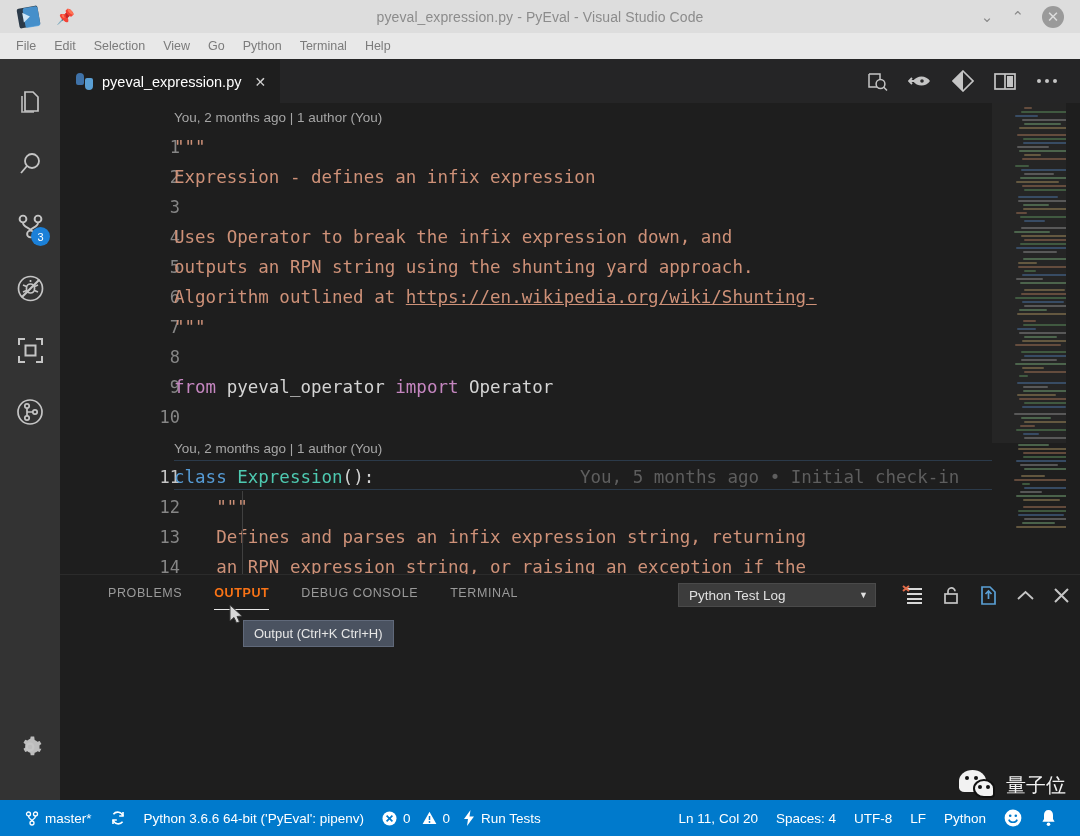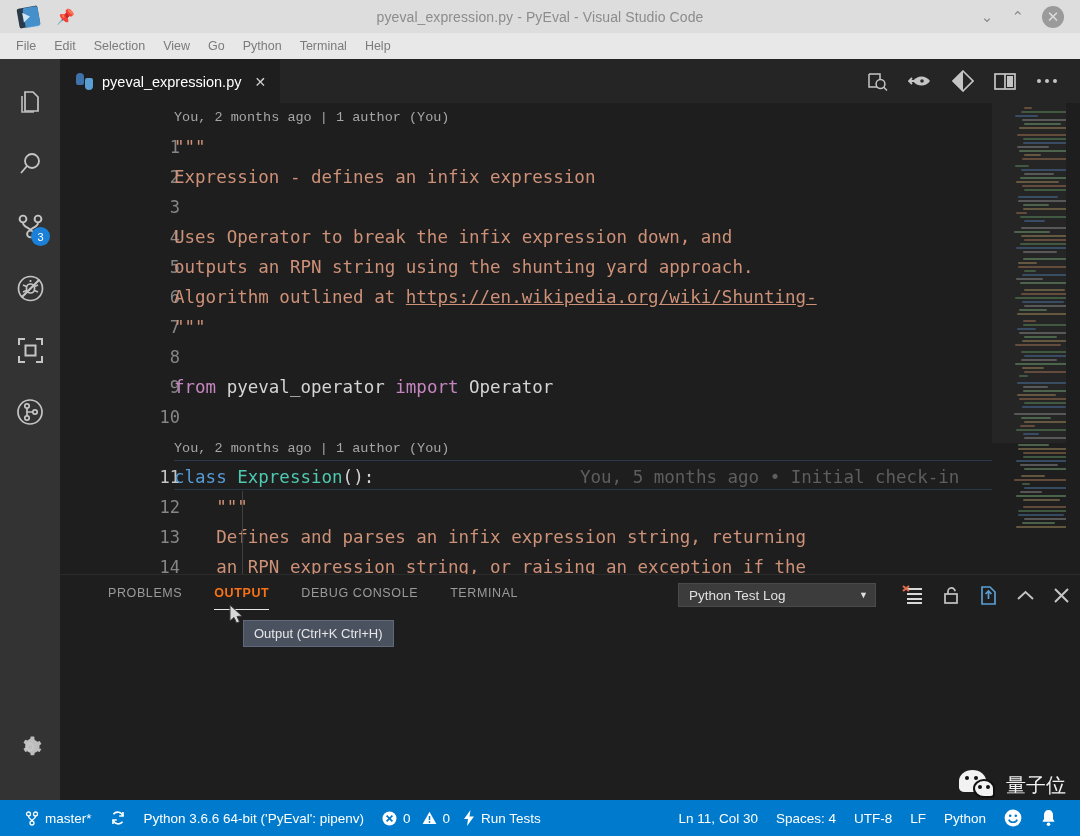--- a/index.html
+++ b/index.html
@@ -95,21 +95,21 @@
     align-items: center; gap: 20px; padding-right: 14px;
   }
   .editor-actions .eicon { color: #c5c5c5; display: flex; align-items: center; }
 
   .codearea { position: relative; height: 471px; background: #1e1e1e; overflow: hidden; }
   .code-inner {
     position: absolute; left: 0; top: 0; width: 940px; height: 471px;
     font-family: "DejaVu Sans Mono", monospace; font-size: 17.5px; line-height: 29.8px;
   }
   .blame-head {
-    position: absolute; font-family: Liberation Mono, monospace; font-size: 13.5px;
+    position: absolute; font-family: Liberation Sans, sans-serif; font-size: 13.5px;
     color: #a6a6a6; left: 114px;
   }
   .lnum {
     position: absolute; left: 78px; width: 42px; text-align: right;
     color: #868686; font-family: "DejaVu Sans Mono", monospace; font-size: 17px;
   }
   .lnum.active { color: #c6c6c6; }
   .cline { position: absolute; left: 114px; white-space: pre; }
   .cur-line-border {
     position: absolute; left: 114px; width: 826px; height: 30px;
@@ -612,21 +612,21 @@
         <span class="sb-icon">
           <svg width="12" height="16" viewBox="0 0 12 16" fill="#ffffff">
             <path d="M7.5 0 L1 9 H5 L4 16 L11 6.5 H6.5 Z"></path>
           </svg>
         </span>
         <span>Run Tests</span>
       </div>
     </div>
 
     <div class="sb-right">
-      <div class="sb-item">Ln 11, Col 30</div>
+      <div class="sb-item">Ln 11, Col 20</div>
       <div class="sb-item">Spaces: 4</div>
       <div class="sb-item">UTF-8</div>
       <div class="sb-item">LF</div>
       <div class="sb-item">Python</div>
       <div class="sb-item">
         <span class="sb-icon">
           <svg width="18" height="18" viewBox="0 0 18 18" fill="#ffffff">
             <circle cx="9" cy="9" r="8.4"></circle>
             <circle cx="6.2" cy="6.8" r="1.3" fill="#007acc"></circle>
             <circle cx="11.8" cy="6.8" r="1.3" fill="#007acc"></circle>

